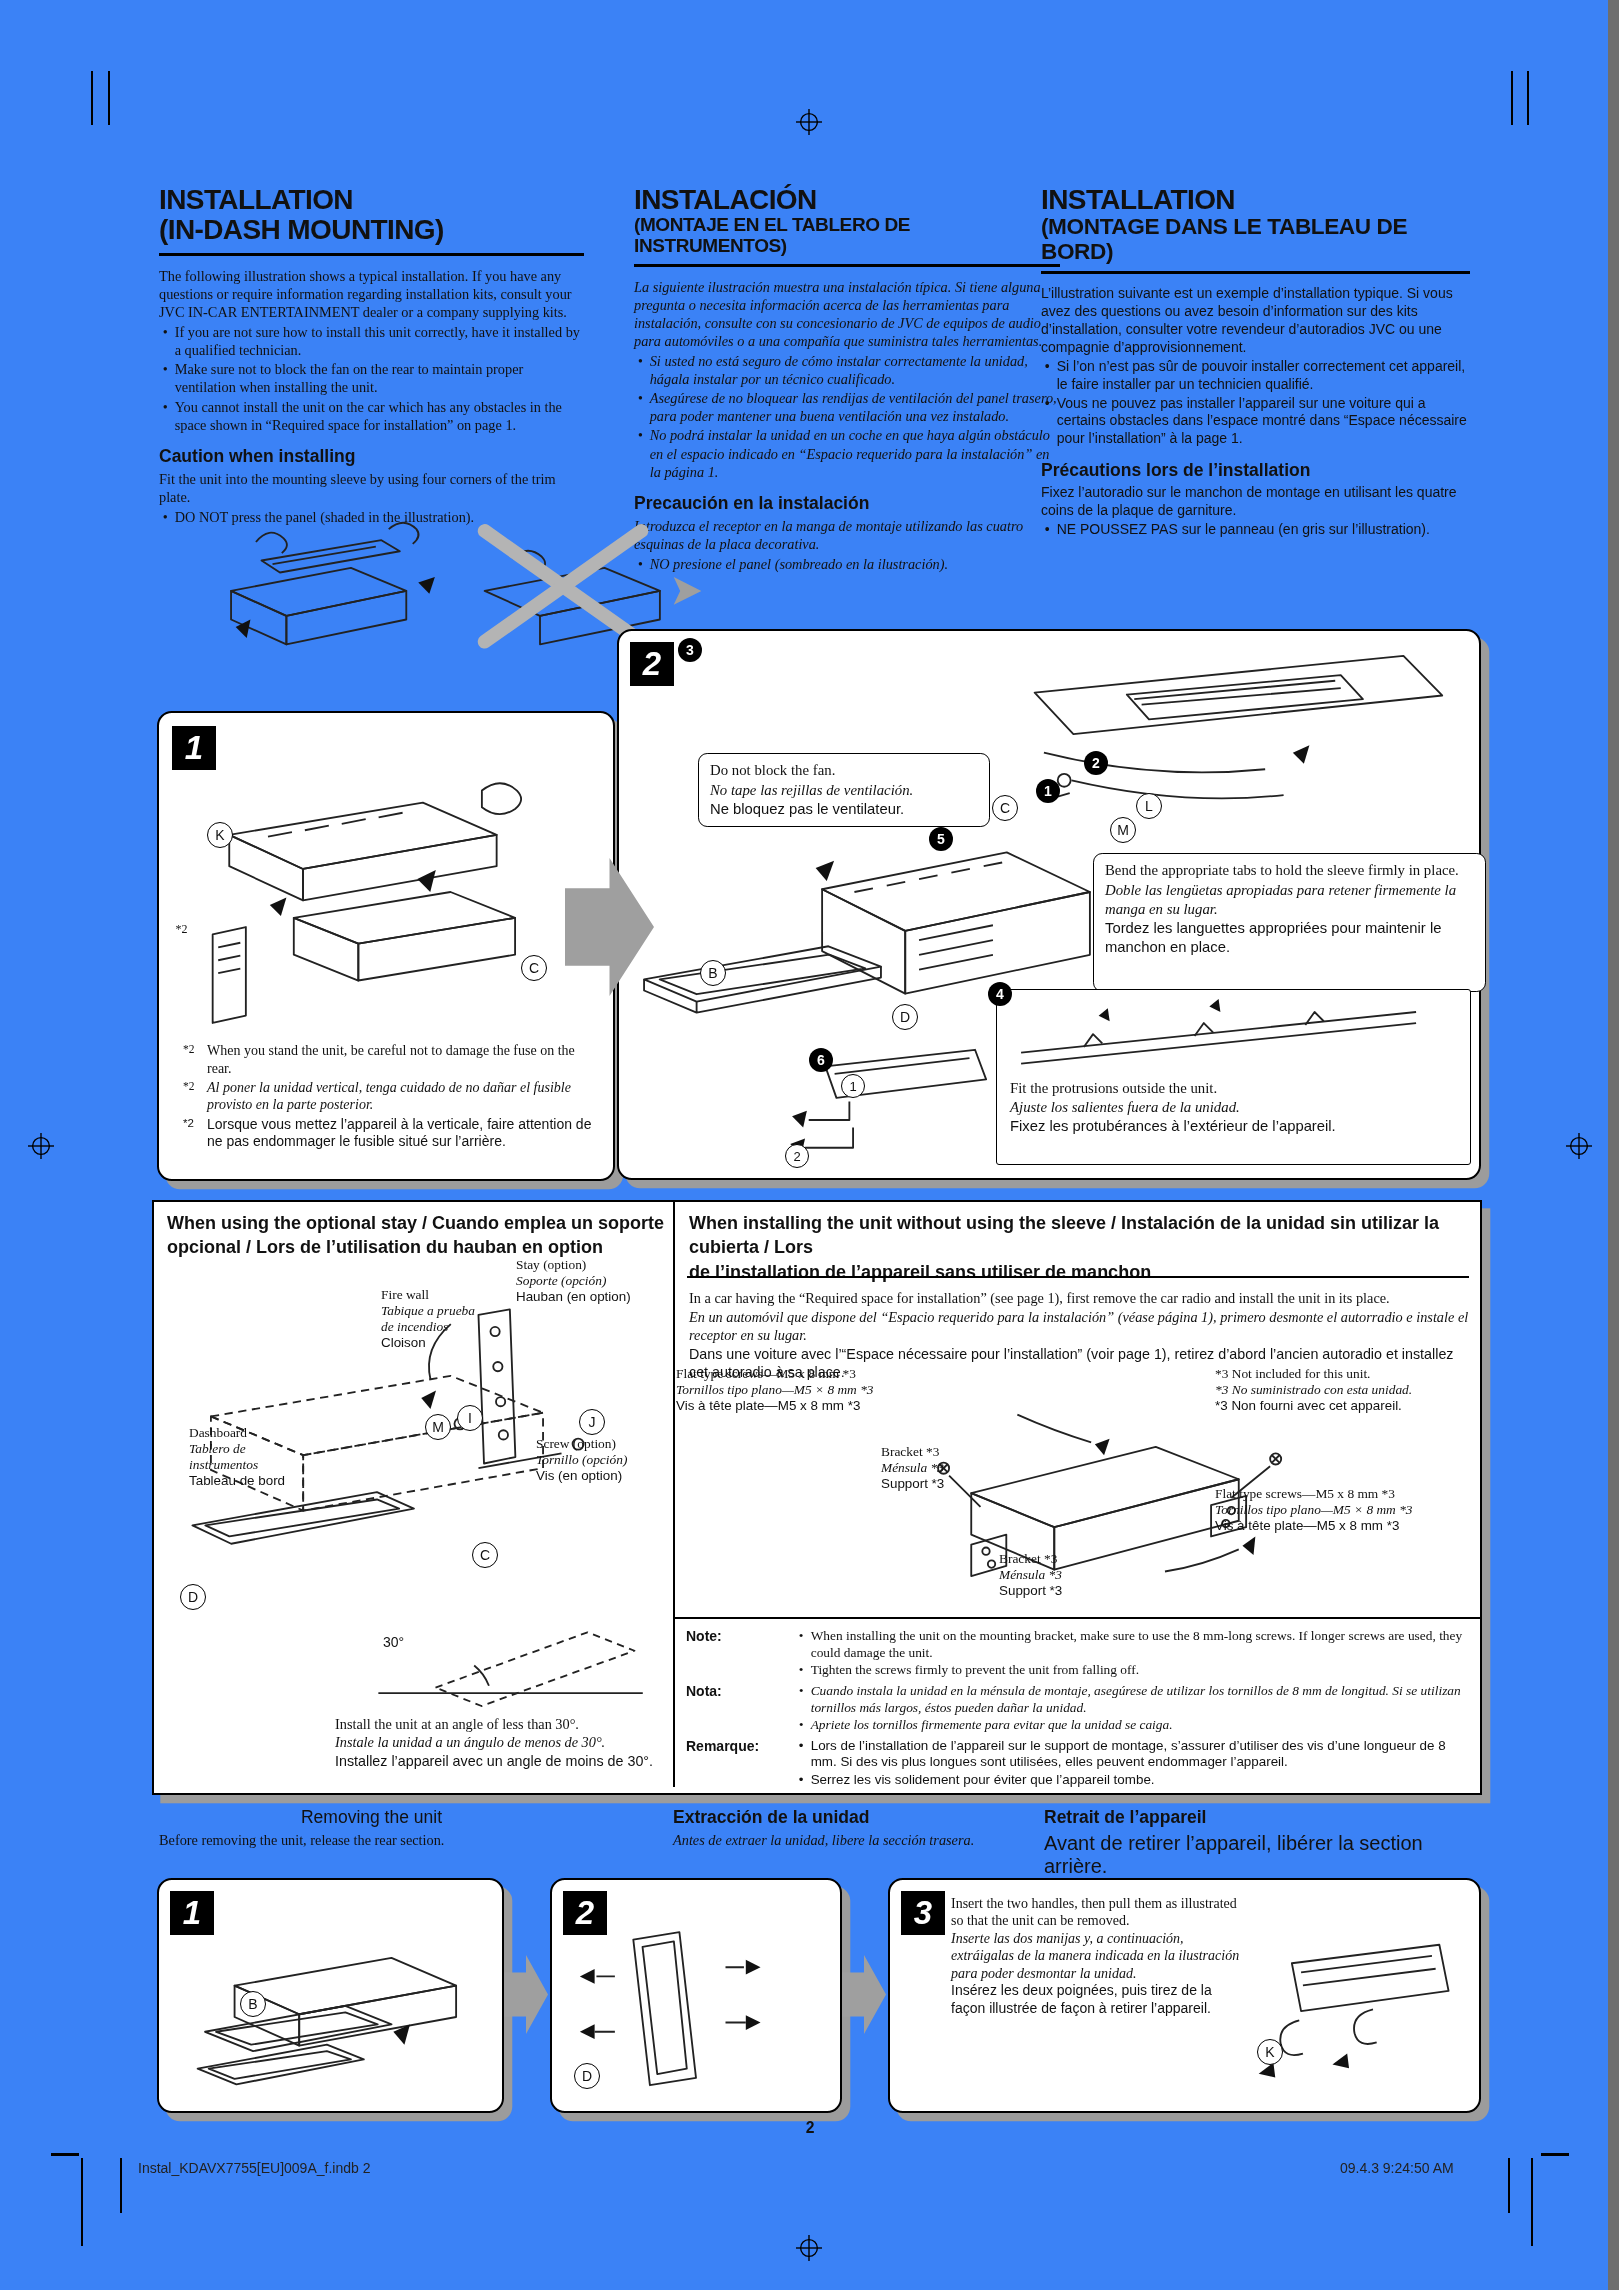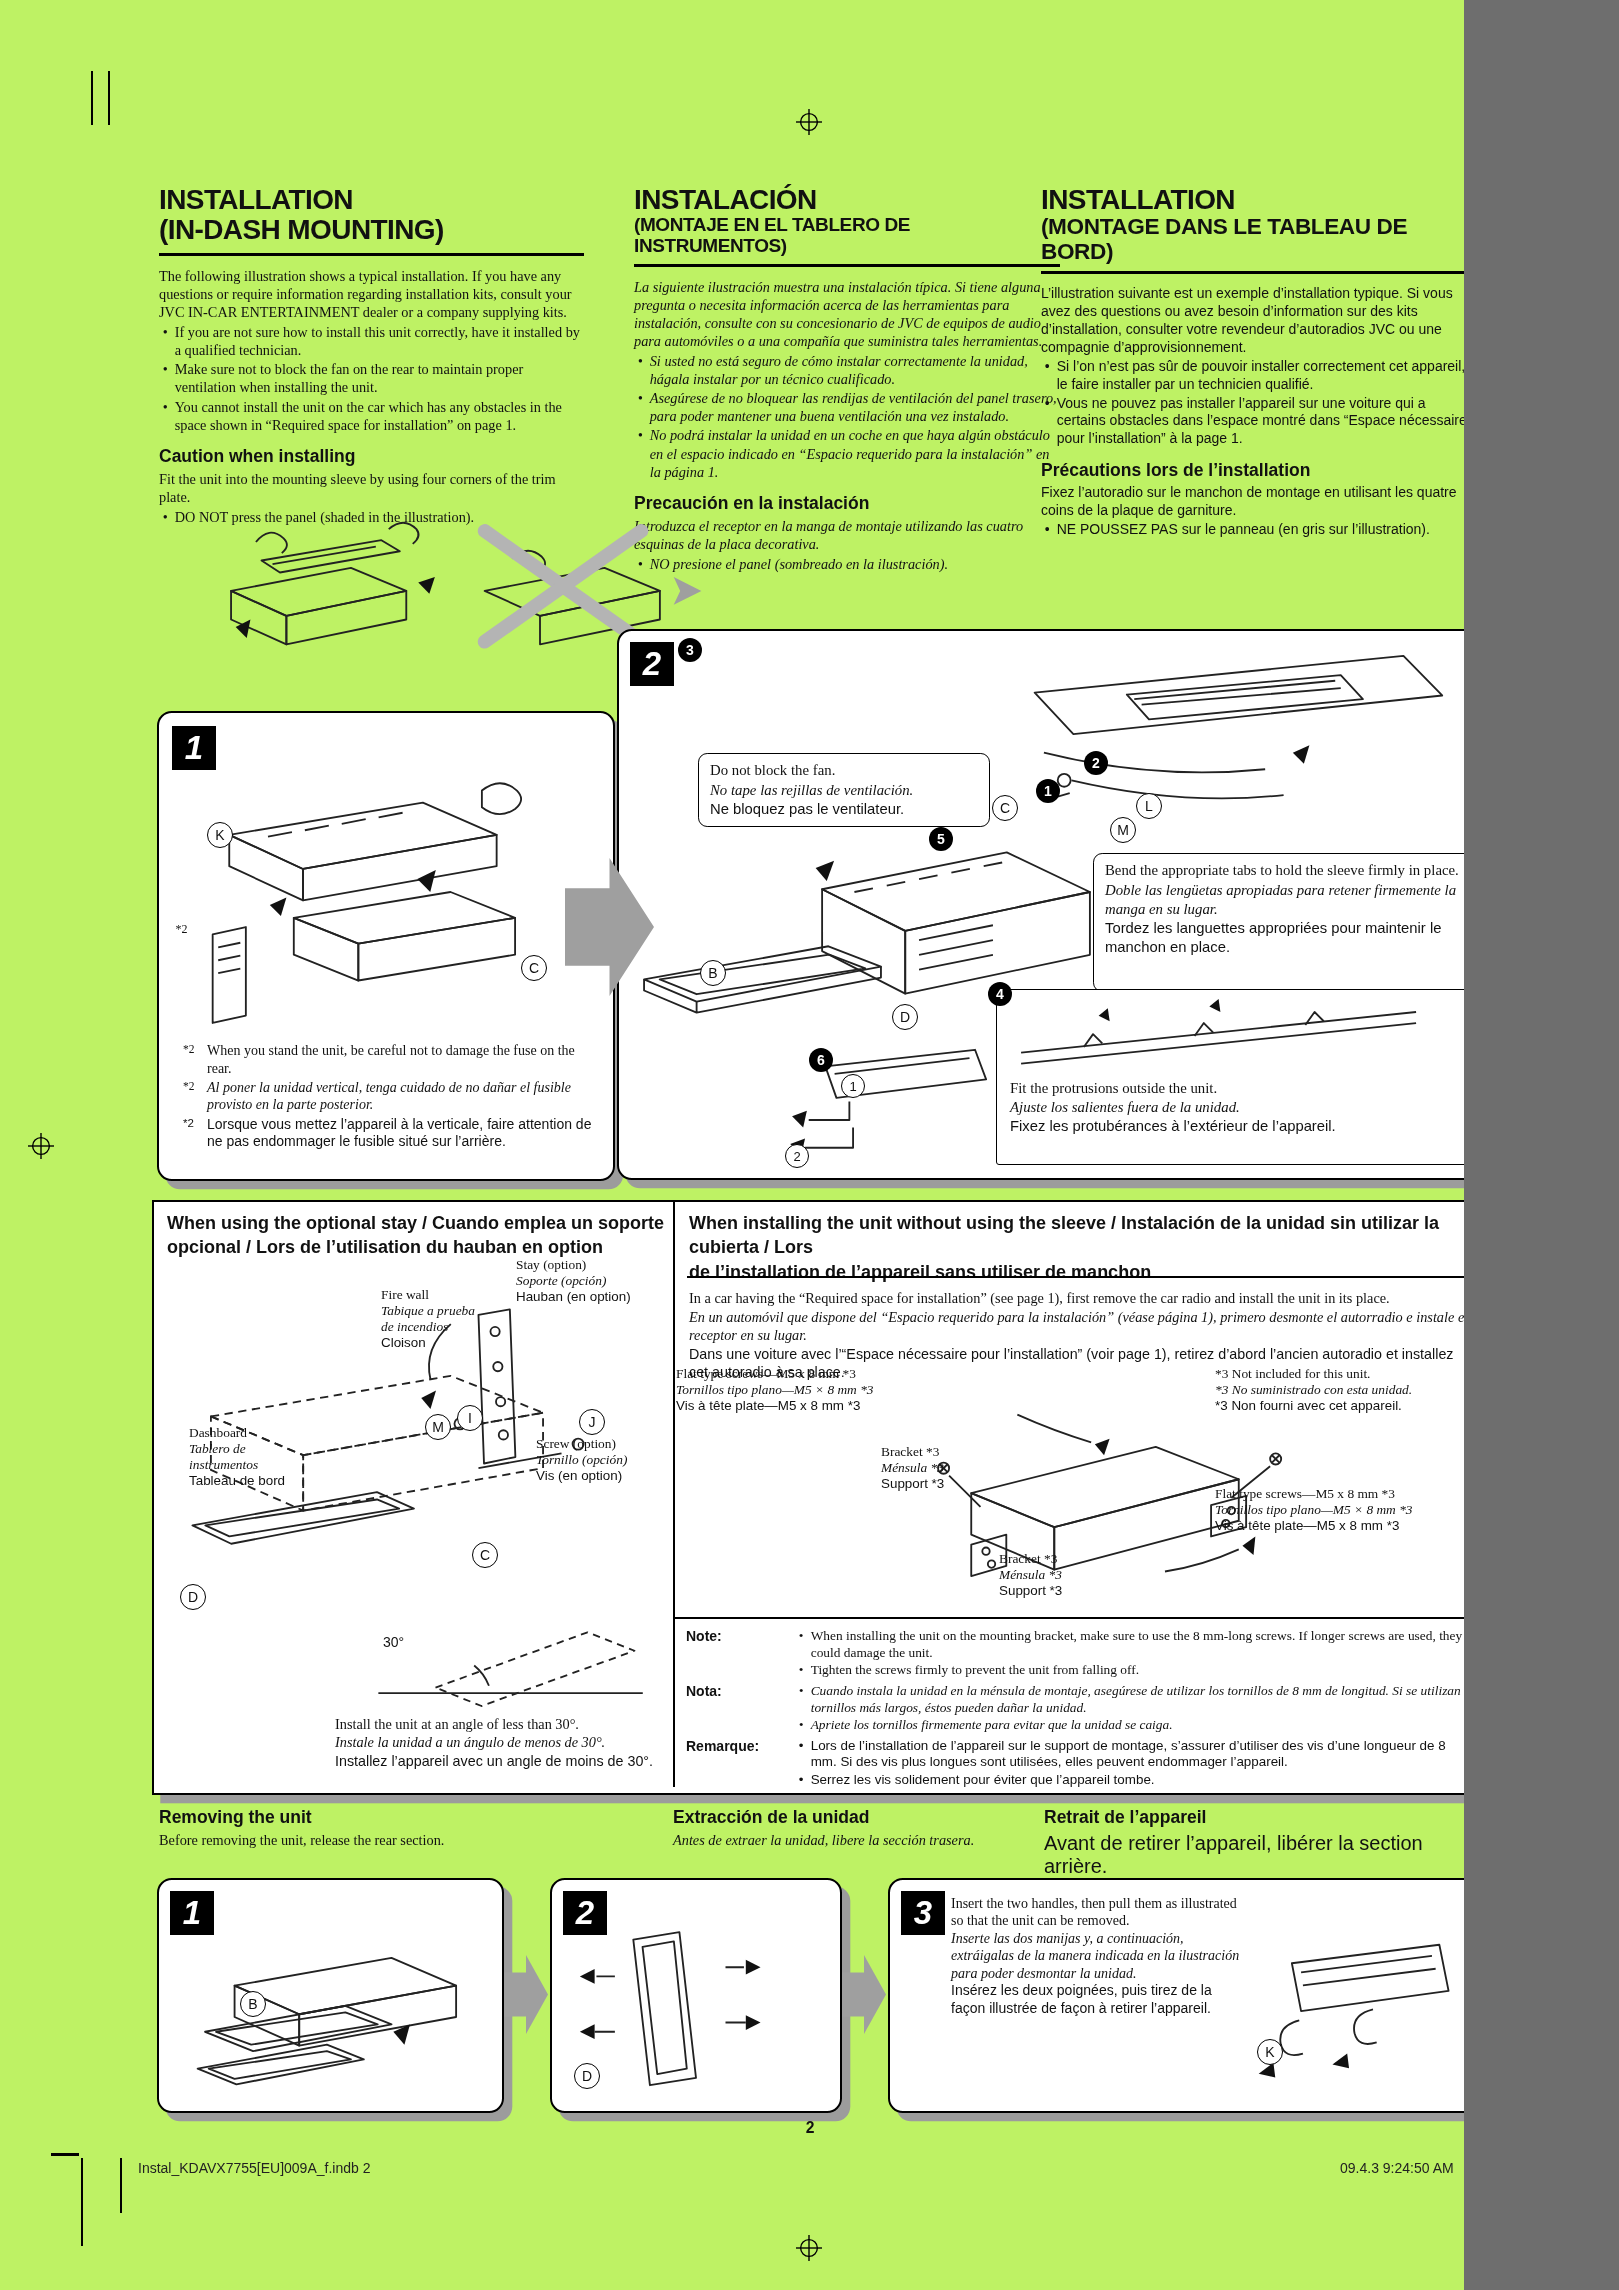--- a/index.html
+++ b/index.html
@@ -1,16 +1,16 @@
 <!DOCTYPE html>
 <html style="font-size:14.8px"><head>
 <meta charset="utf-8">
 <style>
   html,body{margin:0;padding:0;background:#6e6e6e;}
-  .page{position:relative;width:1464px;height:2291px;background:#bef264;font-family:"Liberation Serif",serif;color:#111;overflow:hidden;}
+  .page{position:relative;width:1608px;height:2291px;background:#3b82f6;font-family:"Liberation Serif",serif;color:#111;overflow:hidden;}
   .abs{position:absolute;}
   .sans{font-family:"Liberation Sans",sans-serif;}
   .it{font-style:italic;}
   
   .col{position:absolute;width:425px;}
   .coltitle{font-family:"Liberation Sans",sans-serif;font-weight:700;font-size:28px;line-height:1.08;letter-spacing:-0.6px;border-bottom:3.7px solid #000;padding-bottom:7.4px;margin-bottom:11px;}
   .t2-sm{font-size:19px;letter-spacing:-0.4px;}
   .t2-md{font-size:22.6px;letter-spacing:-0.4px;}
   .colbody{font-size:14.3px;line-height:1.27;}
   .para{margin:0 0 1.8px 0;}
@@ -418,21 +418,21 @@
       </div>
       <div class="notelabel">Remarque:</div>
       <div class="sans">
         <p class="bul">Lors de l’installation de l’appareil sur le support de montage, s’assurer d’utiliser des vis d’une longueur de 8 mm. Si des vis plus longues sont utilisées, elles peuvent endommager l’appareil.</p>
         <p class="bul">Serrez les vis solidement pour éviter que l’appareil tombe.</p>
       </div>
     </div>
   </div>
 
   <div class="abs" style="left:159px;top:1807px;width:425px;">
-    <div class="sans" style="font-weight:700;font-size:17.5px;">Removing the unit</div>
+    <div class="sans" style="font-weight:400;font-size:17.5px;text-align:center;">Removing the unit</div>
     <div style="font-size:14.3px;margin-top:3.7px;">Before removing the unit, release the rear section.</div>
   </div>
   <div class="abs" style="left:673px;top:1807px;width:360px;">
     <div class="sans" style="font-weight:700;font-size:17.5px;">Extracción de la unidad</div>
     <div class="it" style="font-size:14.3px;margin-top:3.7px;">Antes de extraer la unidad, libere la sección trasera.</div>
   </div>
   <div class="abs" style="left:1044px;top:1807px;width:434px;">
     <div class="sans" style="font-weight:700;font-size:17.5px;">Retrait de l’appareil</div>
     <div class="sans" style="font-size:20px;margin-top:3.7px;">Avant de retirer l’appareil, libérer la section arrière.</div>
   </div>

